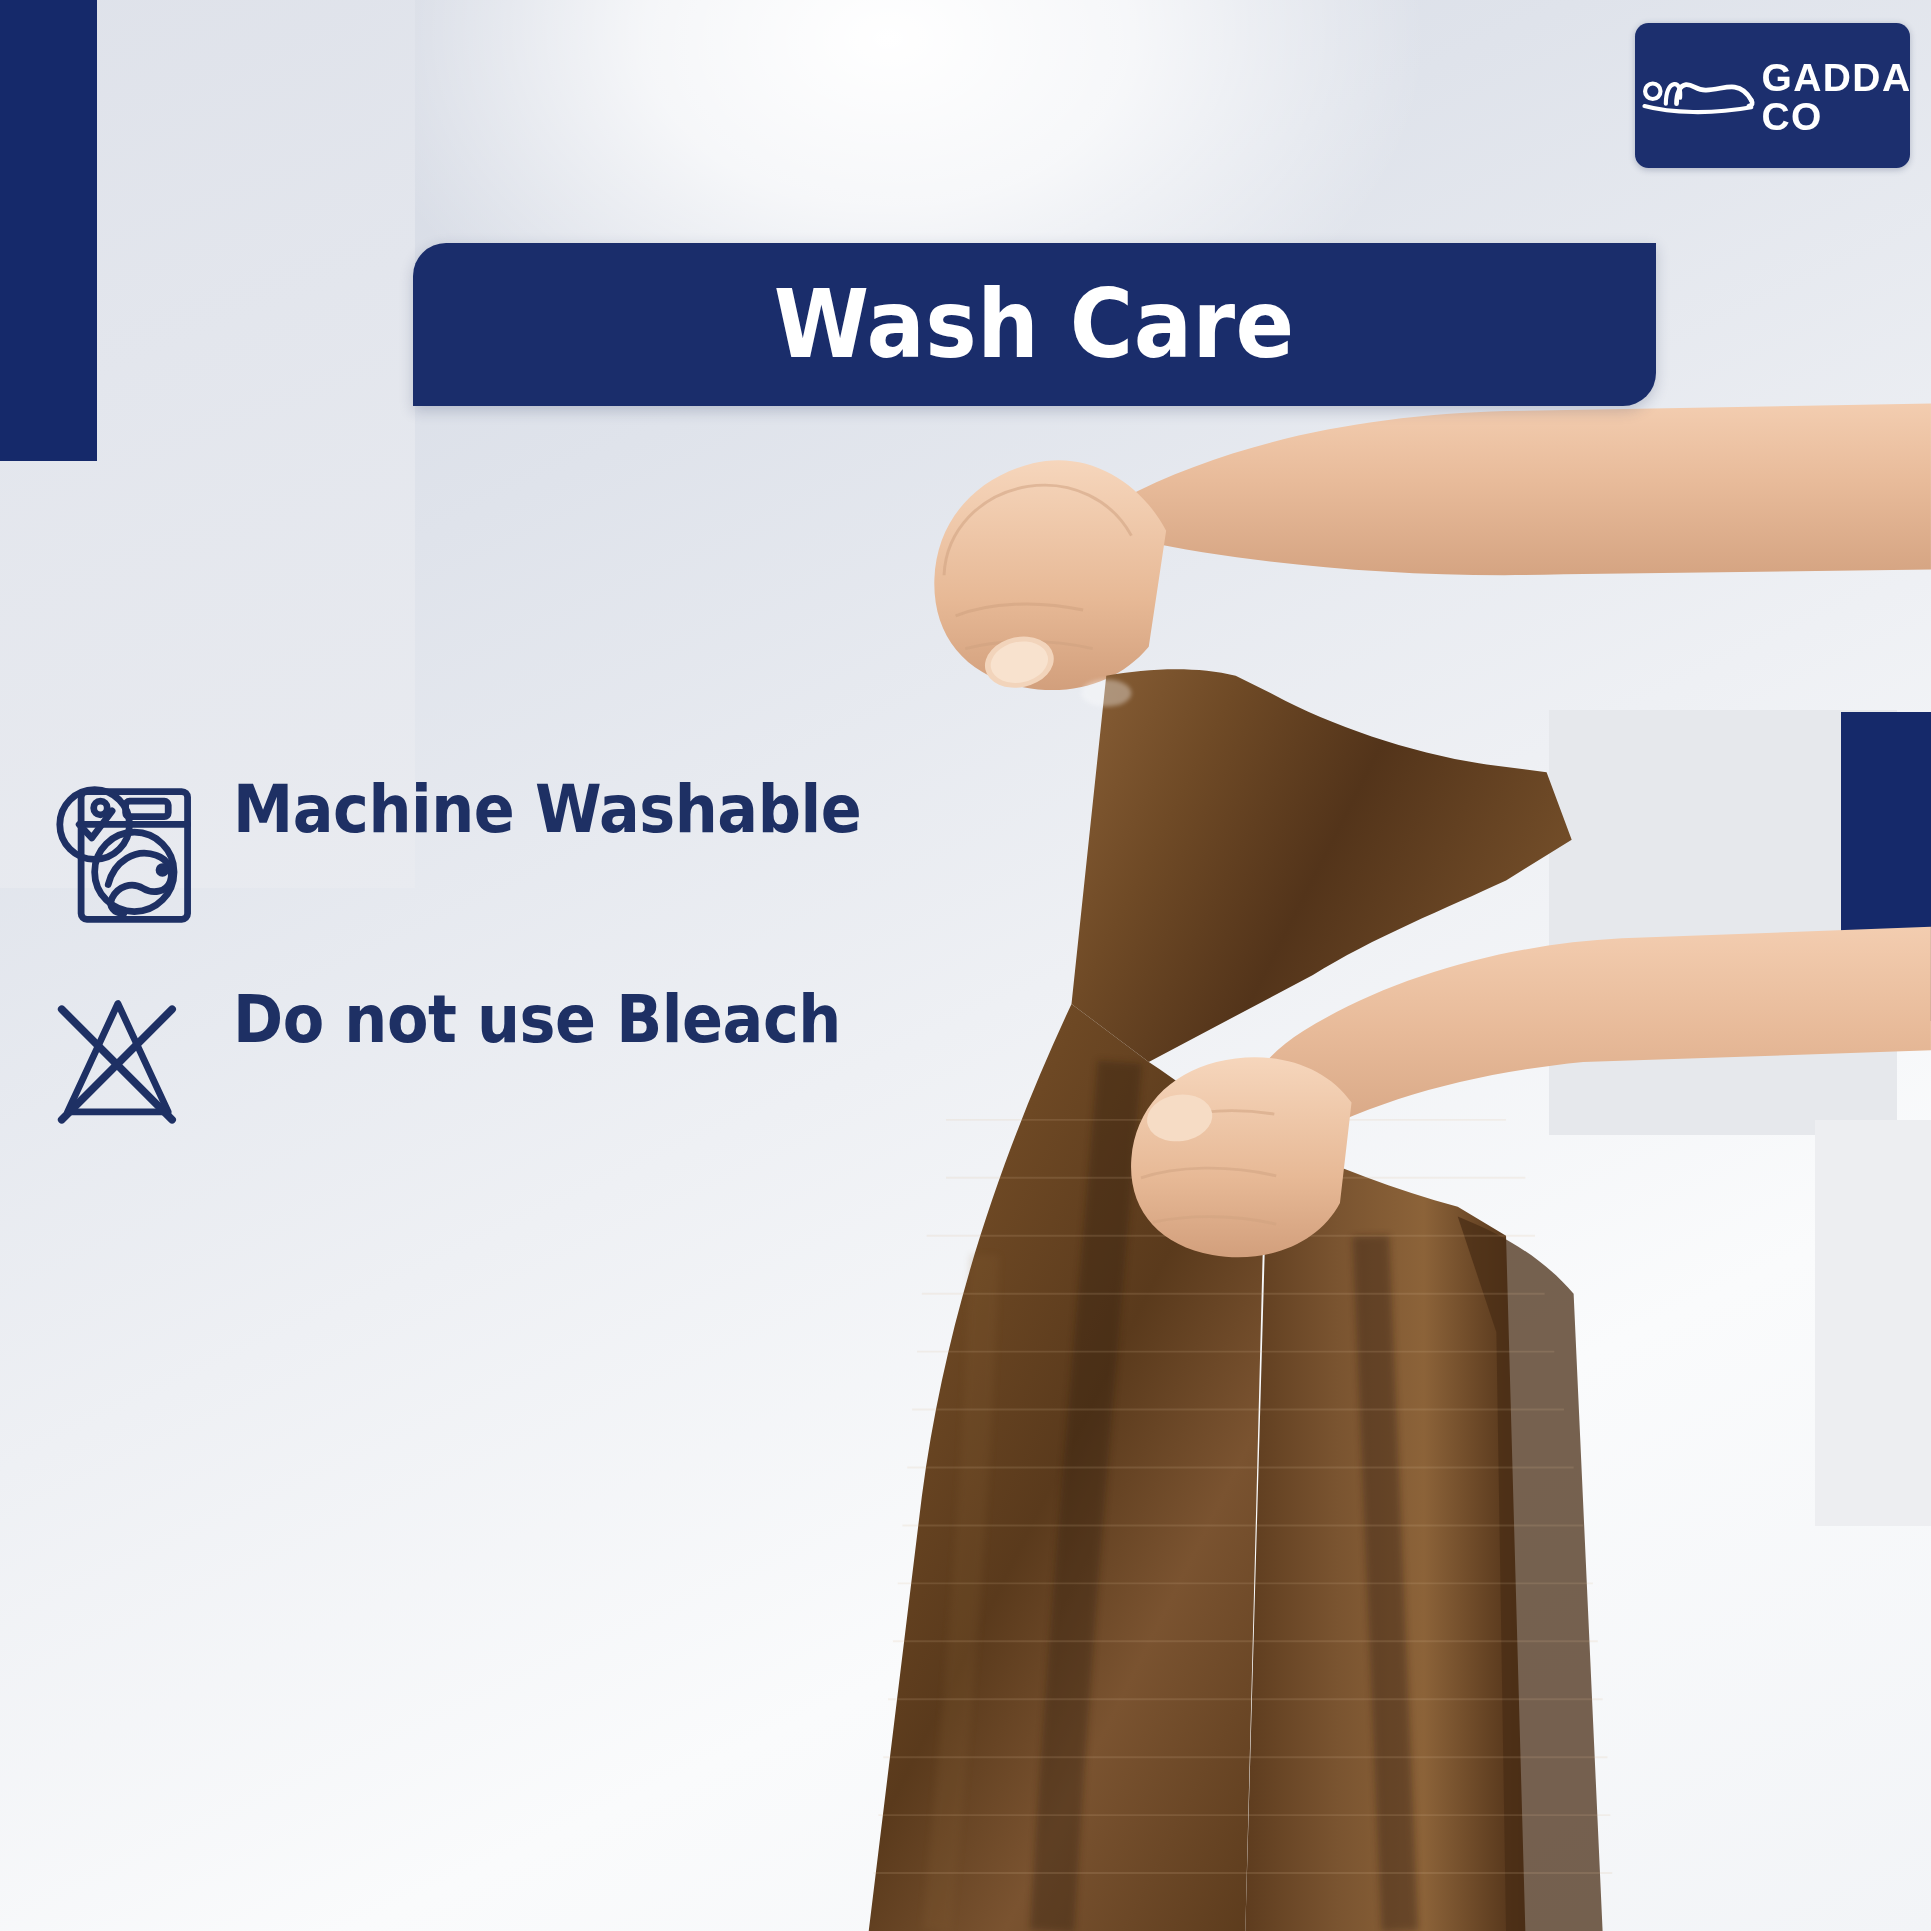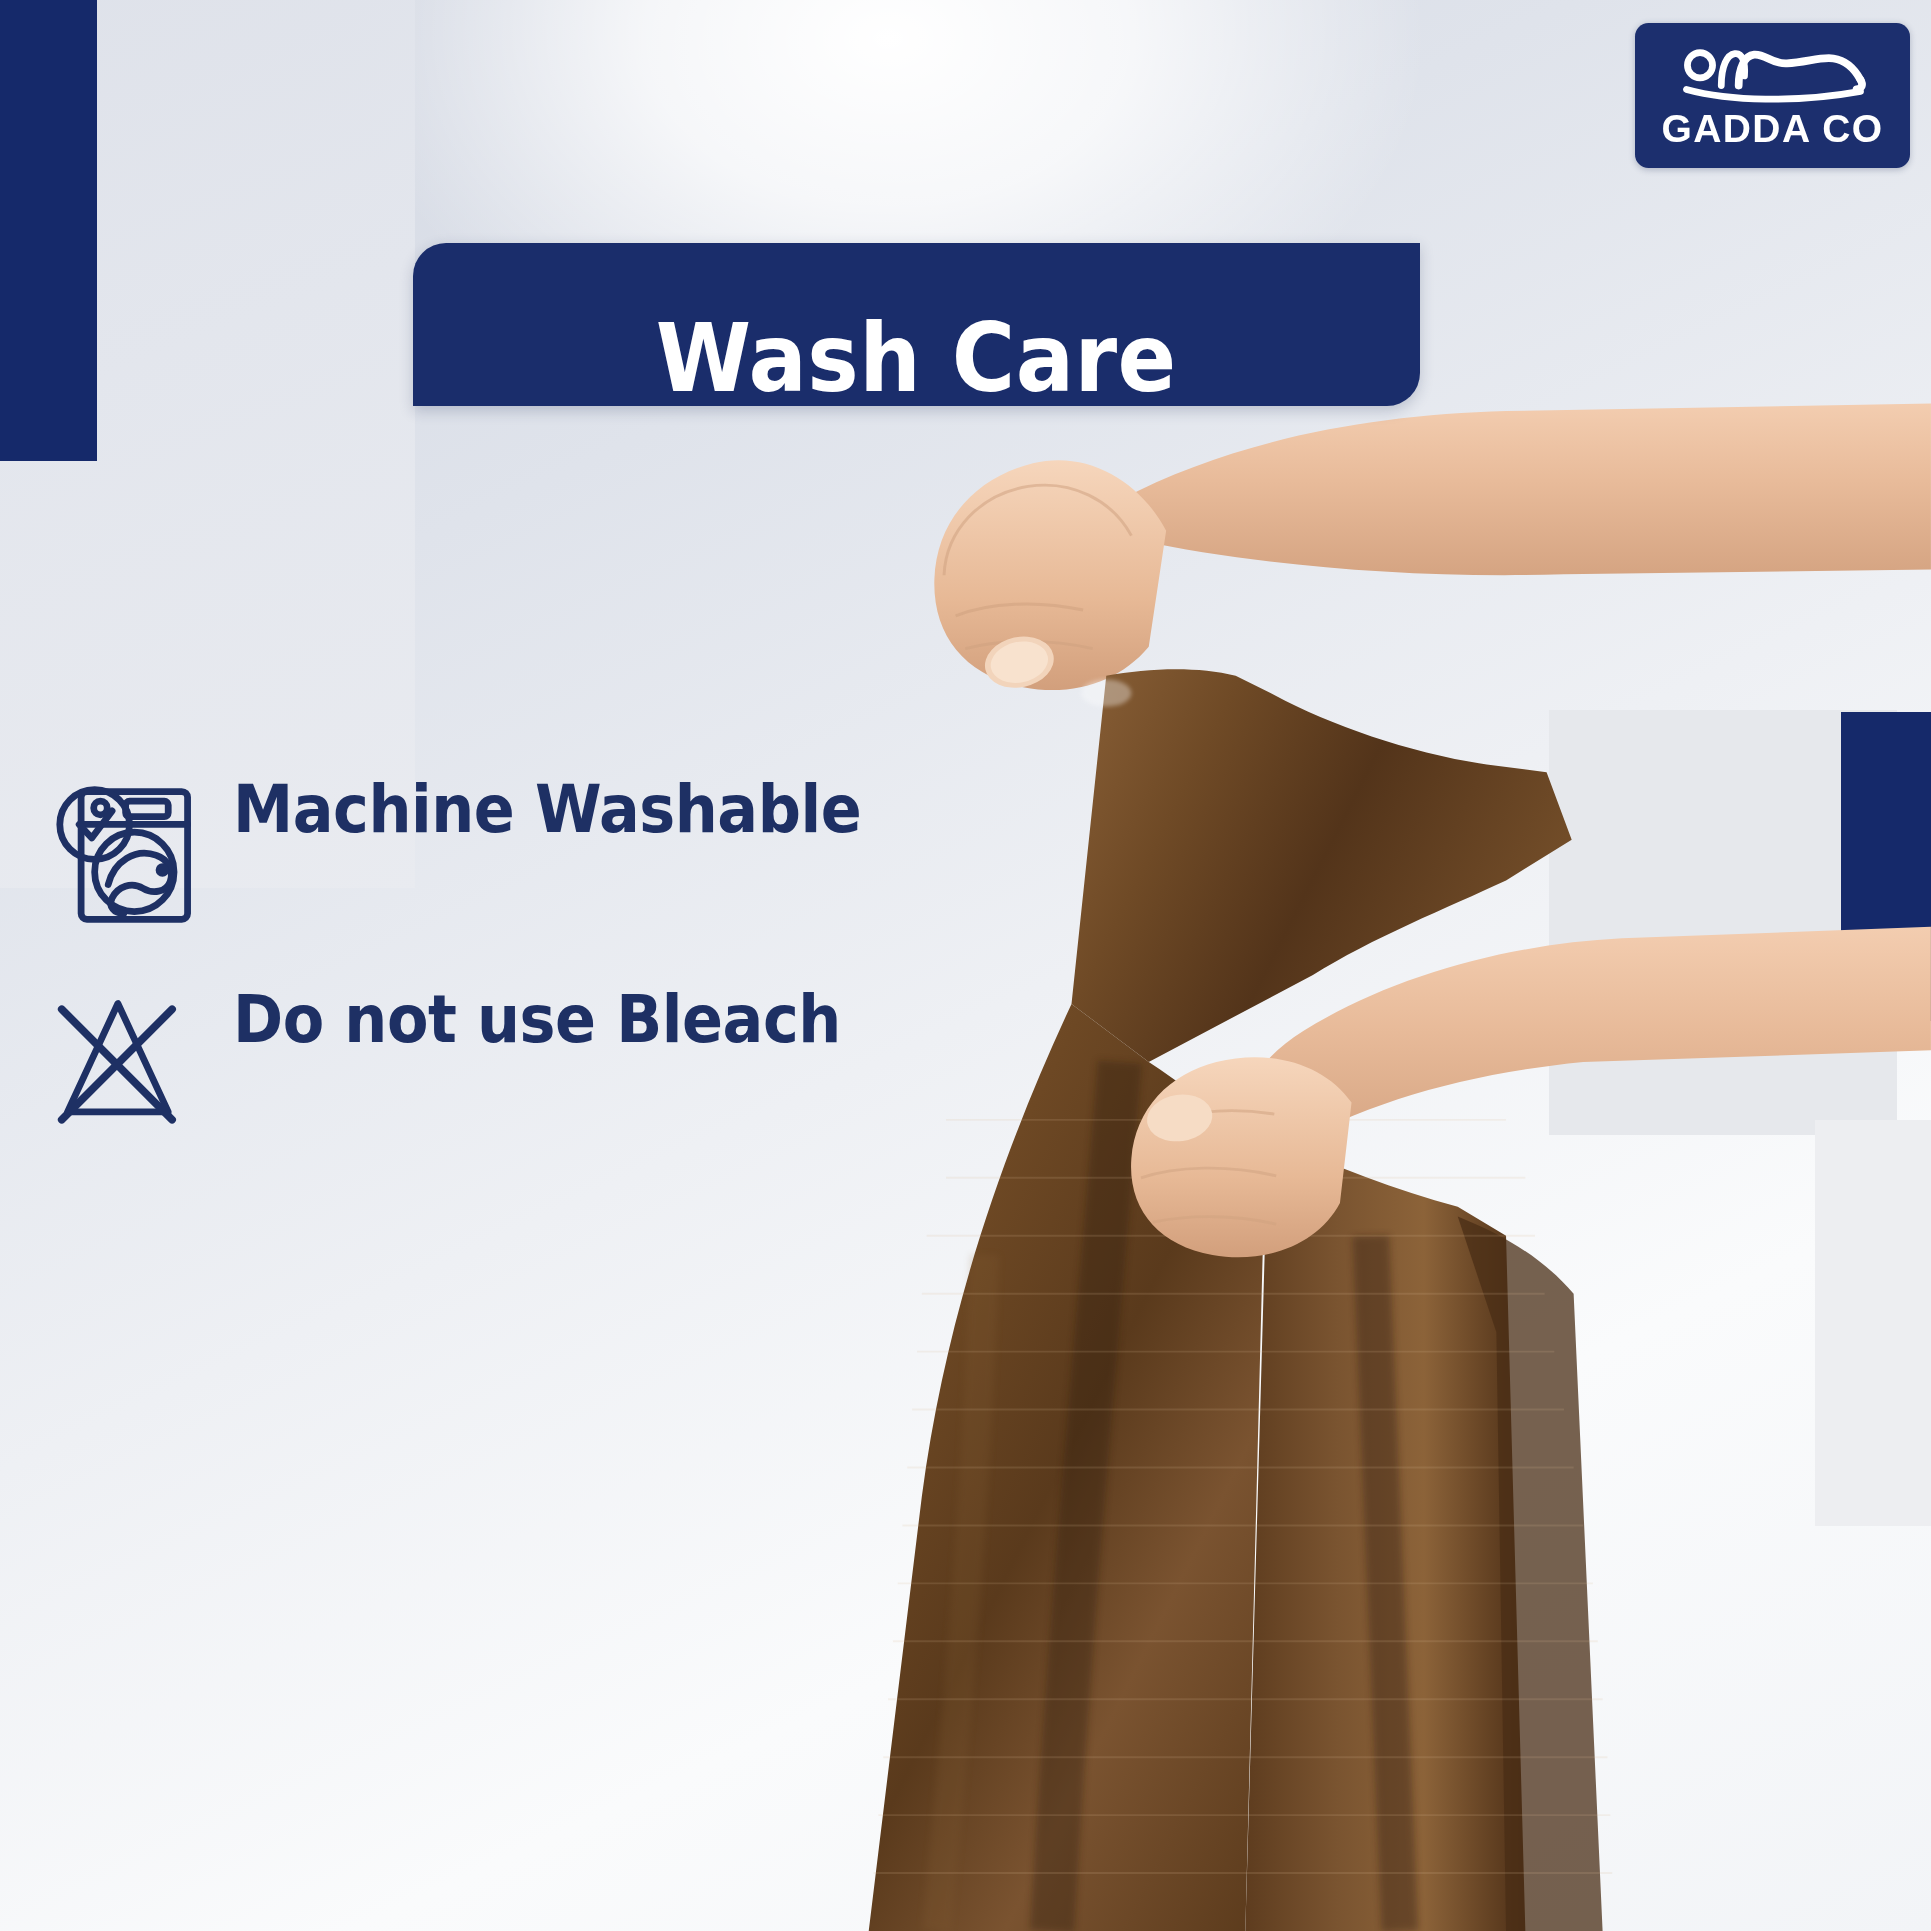--- a/index.html
+++ b/index.html
@@ -38,35 +38,35 @@
   .block-grey-right2{
     position:absolute;left:1815px;top:1120px;width:135px;height:406px;
     background:#edeef1;
   }
 
   
   .logo{
     position:absolute;left:1635px;top:23px;width:275px;height:145px;
     background:#1c2f6e;border-radius:13.5px;
     box-shadow:0 1.9px 6.8px rgba(40,55,95,.28);
-    display:flex;flex-direction:column;align-items:center;justify-content:center;
+    display:flex;align-items:center;justify-content:center;
     gap:1.9px;
   }
   .logo svg{display:block;}
   .logo-word{
     color:#ffffff;font-weight:700;font-size:39px;letter-spacing:1.4px;
     font-family:"Liberation Sans", sans-serif;line-height:1;margin-top:3.9px;
   }
 
   
   .banner{
-    position:absolute;left:413px;top:243px;width:1007px;height:163px;
+    position:absolute;left:413px;top:243px;width:1243px;height:163px;
     background:#1a2d6b;border-radius:33px 0 33px 0;
     box-shadow:0 4.8px 13.5px rgba(40,55,95,.22);
-    display:flex;align-items:flex-end;justify-content:center;
+    display:flex;align-items:center;justify-content:center;
   }
   .banner-title{
     color:#ffffff;font-size:94px;font-weight:700;letter-spacing:0.5px;
     font-family:"DejaVu Sans", sans-serif;line-height:1;
     transform:scaleX(.92);
   }
 
   
   .photo{position:absolute;left:830px;top:386px;width:1101px;height:1545px;}
 

